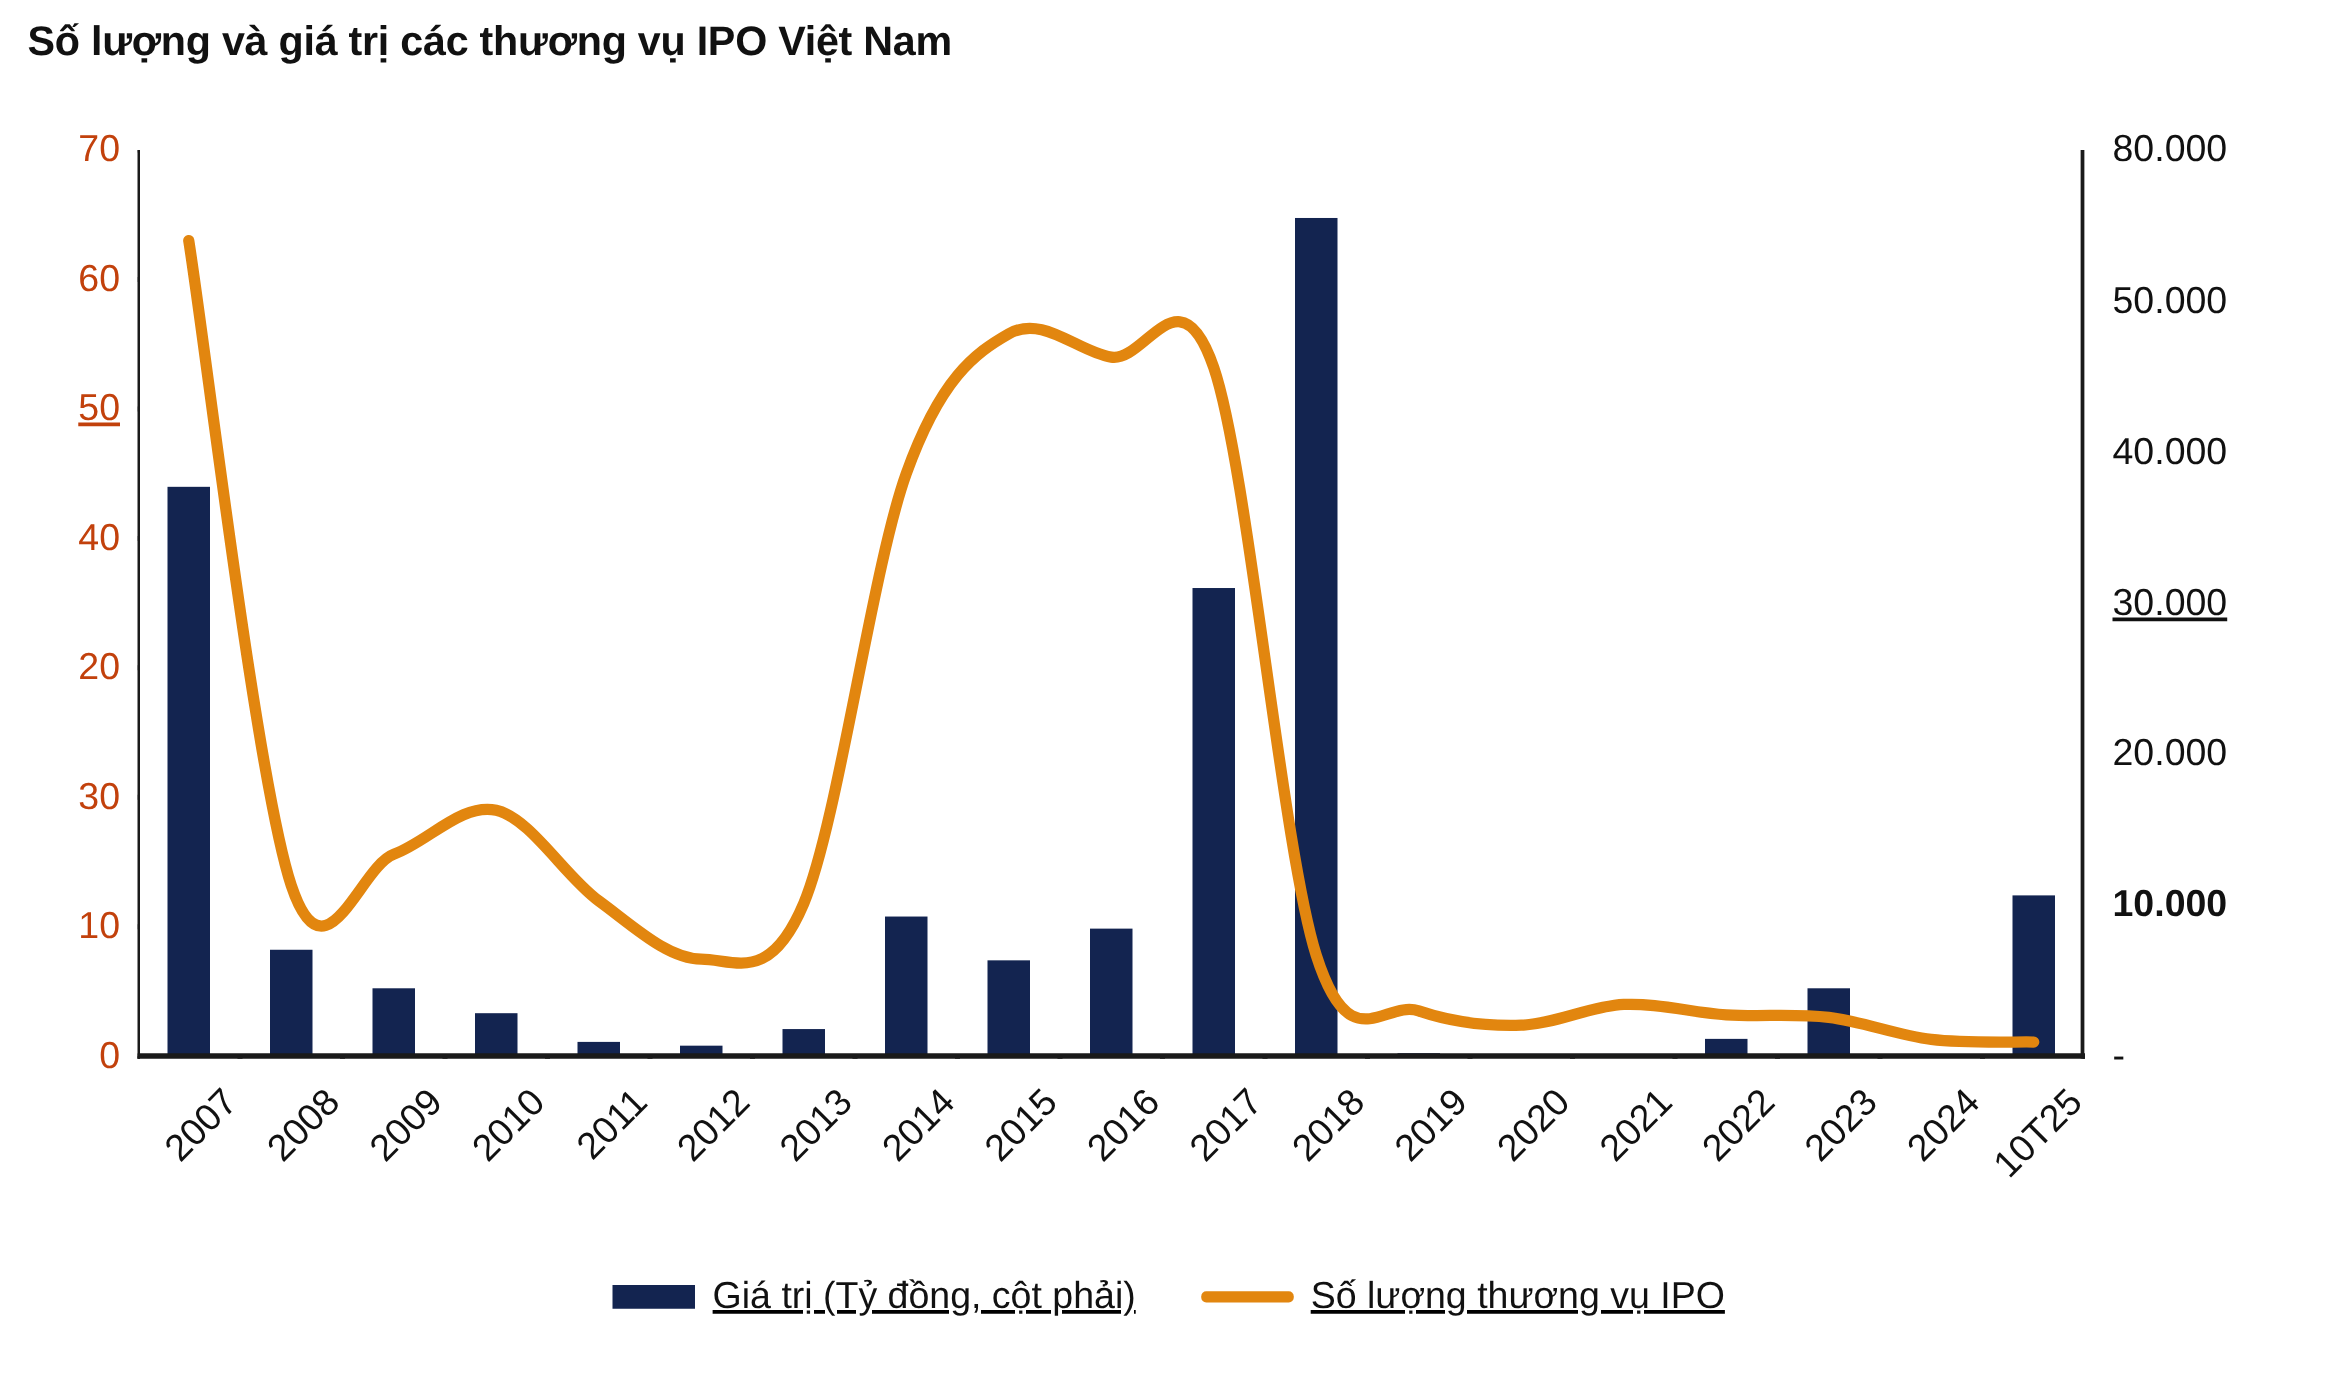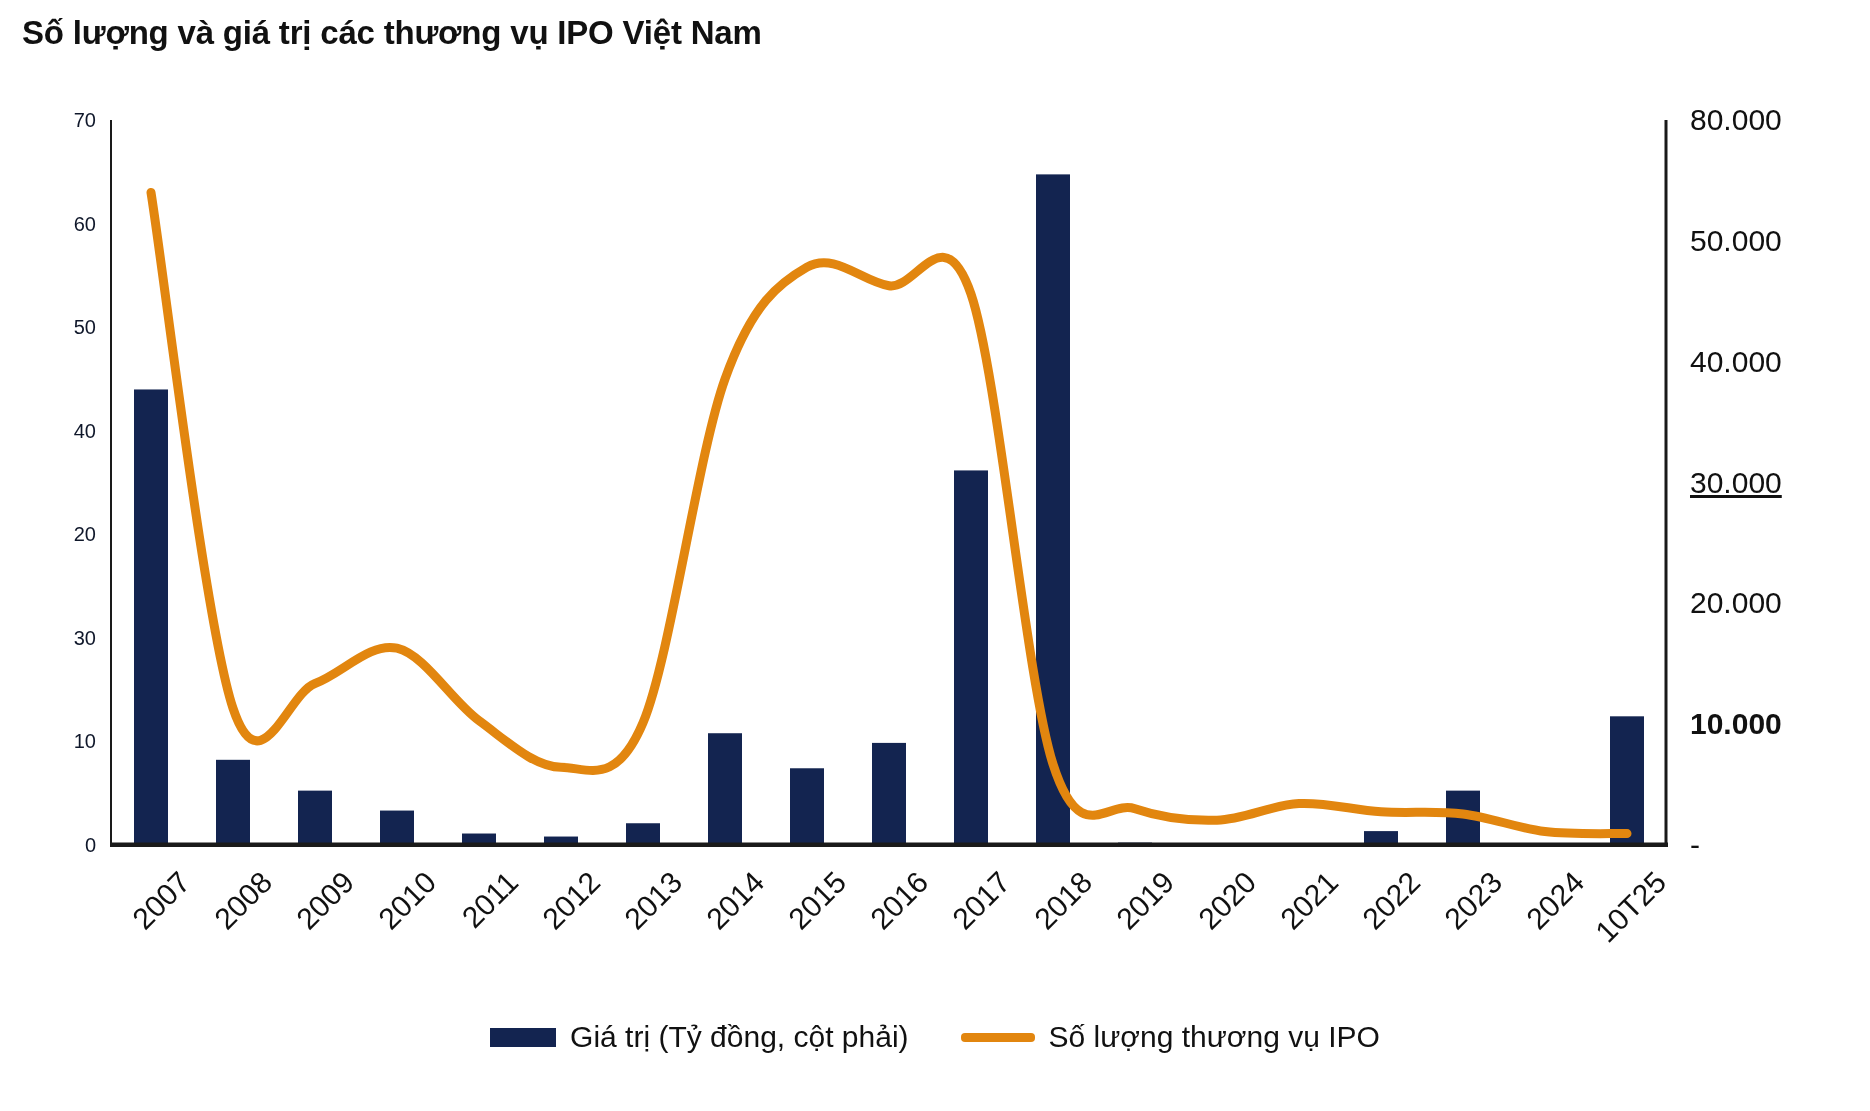--- a/index.html
+++ b/index.html
@@ -39,22 +39,22 @@
     position: absolute;
     left: 110px;
     top: 120px;
     width: 1558px;
     height: 727px;
   }
   #svg-canvas { display: block; }
   .ytick-left {
     position: absolute;
     right: 0;
-    font-size: 20px;
-    color: #0f172a;
+    font-size: 30px;
+    color: #c2410c;
     text-align: right;
     white-space: nowrap;
     transform: translateY(-50%);
   }
   #yaxis-left {
     position: absolute;
     left: 28px;
     top: 120px;
     width: 68px;
     height: 727px;
@@ -94,20 +94,21 @@
   }
   #legend {
     position: absolute;
     left: 0;
     top: 1020px;
     width: 1870px;
     display: flex;
     justify-content: center;
     align-items: center;
     gap: 52px;
+    text-decoration: underline;
   }
   .legend-item {
     display: flex;
     align-items: center;
     gap: 14px;
   }
   .legend-swatch-bar {
     width: 66px;
     height: 19px;
     background: #132450;
@@ -130,21 +131,21 @@
 <body>
 
 <div id="root">
 
   <div id="chart-title">Số lượng và giá trị các thương vụ IPO Việt Nam</div>
 
 
   <div id="yaxis-left">
       <div class="ytick-left" style="top: 0px;">70</div>
       <div class="ytick-left" style="top: 103.57px;">60</div>
-      <div class="ytick-left" style="top: 207.14px;">50</div>
+      <div class="ytick-left" style="top: 207.14px; text-decoration: underline;">50</div>
       <div class="ytick-left" style="top: 310.71px;">40</div>
       <div class="ytick-left" style="top: 414.29px;">20</div>
       <div class="ytick-left" style="top: 517.86px;">30</div>
       <div class="ytick-left" style="top: 621.43px;">10</div>
       <div class="ytick-left" style="top: 725px;">0</div>
     </div>
 
   <div id="plot-area">
     <svg id="svg-canvas" width="1558" height="727" viewBox="0 0 1558 727">
       <g id="bars-group">

